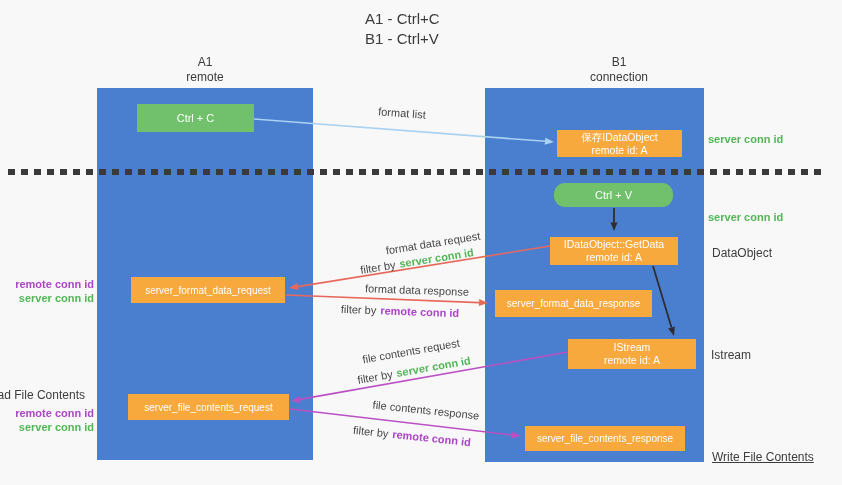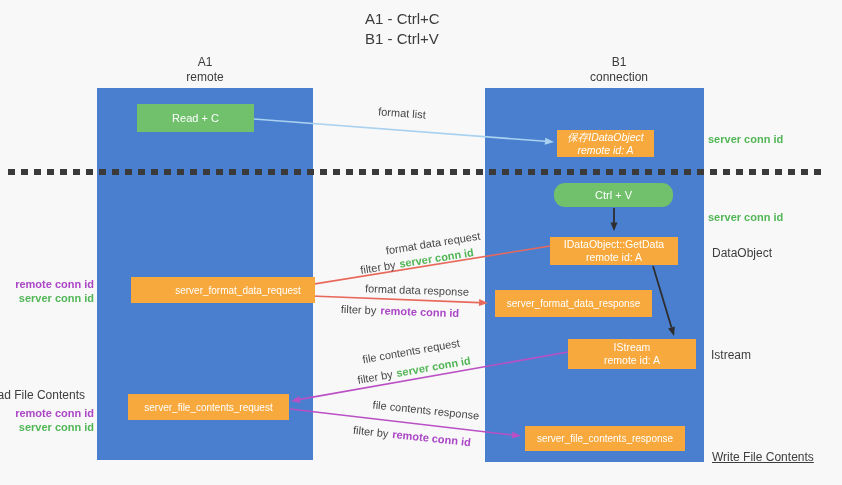--- a/index.html
+++ b/index.html
@@ -89,38 +89,38 @@
     </g>
     <g>
       <line class="st-magenta" x1="290" y1="409" x2="512.1" y2="435"></line>
       <polygon class="fl-magenta" points="521,436 511.7,438.4 512.5,431.5"></polygon>
     </g>
   </svg>
 
   <div class="divider"></div>
 
   <div class="node green" style="left:137px; top:104px; width:117px; height:28px;">
-    <span>Read + C</span>
+    <span>Ctrl + C</span>
   </div>
 
-  <div class="node orange two" style="left:557px; top:130px; width:97px; height:27px;font-style:italic;">
+  <div class="node orange two" style="left:557px; top:130px; width:125px; height:27px;">
     <span>保存IDataObject</span>
     <span>remote id: A</span>
   </div>
 
   <div class="node green" style="left:554px; top:183px; width:119px; height:24px;border-radius:11px;">
     <span>Ctrl + V</span>
   </div>
 
   <div class="node orange two" style="left:550px; top:237px; width:128px; height:28px;">
     <span>IDataObject::GetData</span>
     <span>remote id: A</span>
   </div>
 
-  <div class="node orange small" style="left:131px; top:277px; width:154px; height:26px;padding-left:30px;">
+  <div class="node orange small" style="left:131px; top:277px; width:154px; height:26px;">
     <span>server_format_data_request</span>
   </div>
 
   <div class="node orange small" style="left:495px; top:290px; width:157px; height:27px;">
     <span>server_format_data_response</span>
   </div>
 
   <div class="node orange two" style="left:568px; top:339px; width:128px; height:30px;">
     <span>IStream</span>
     <span>remote id: A</span>

